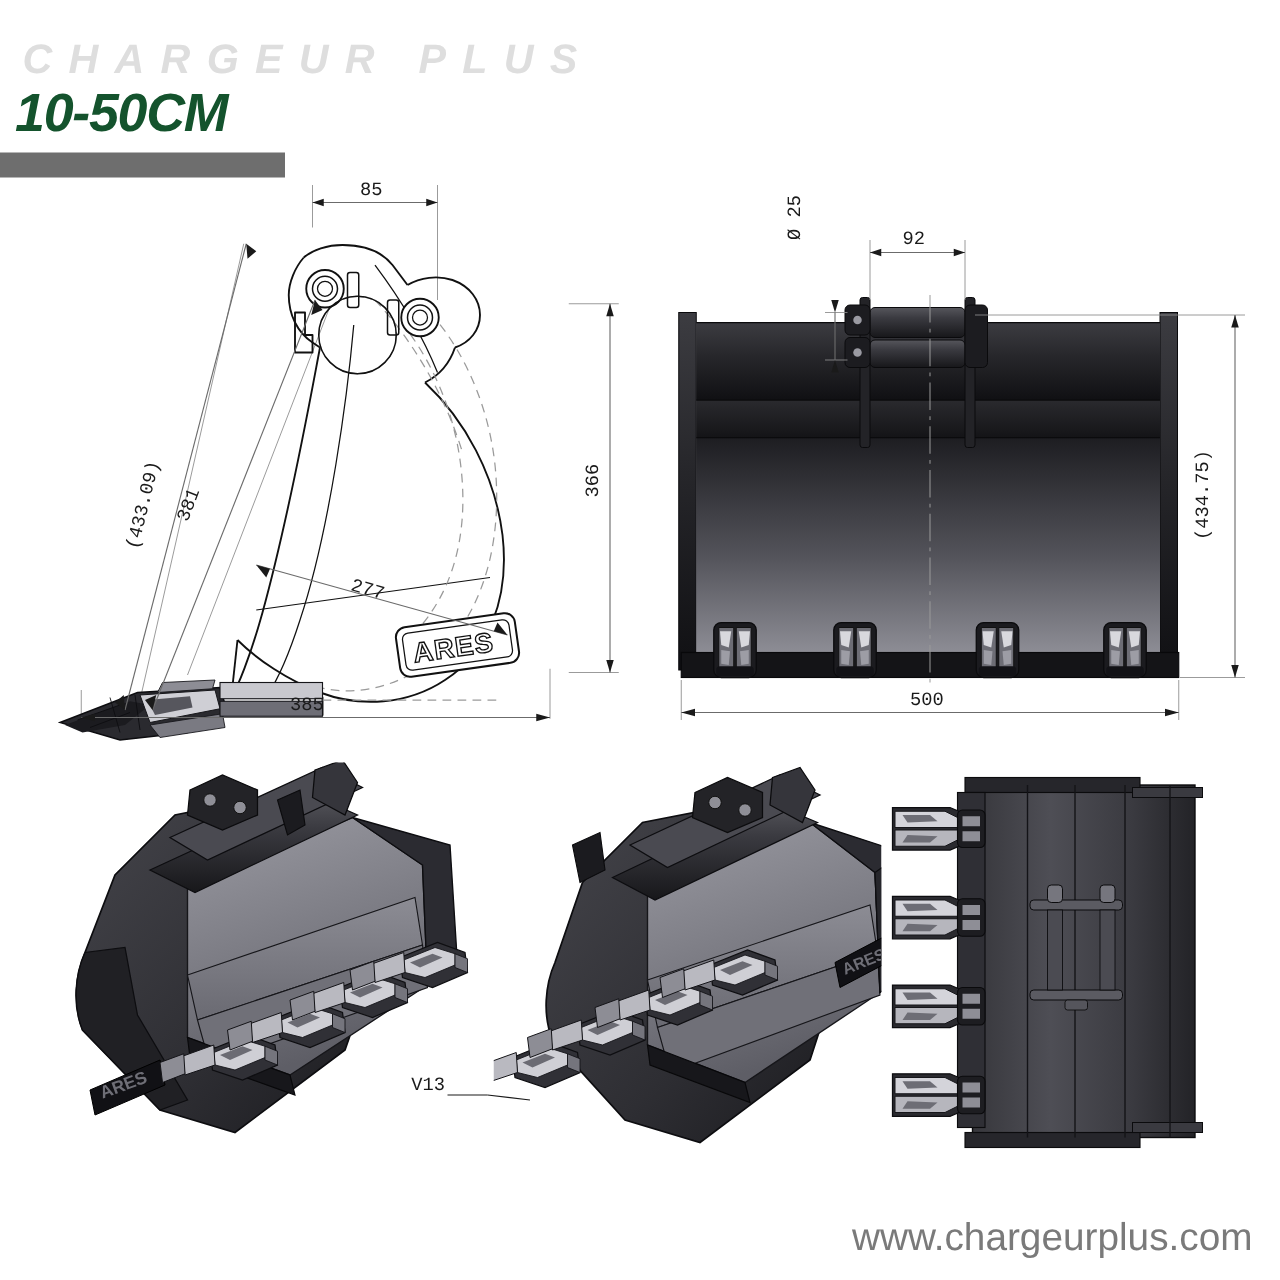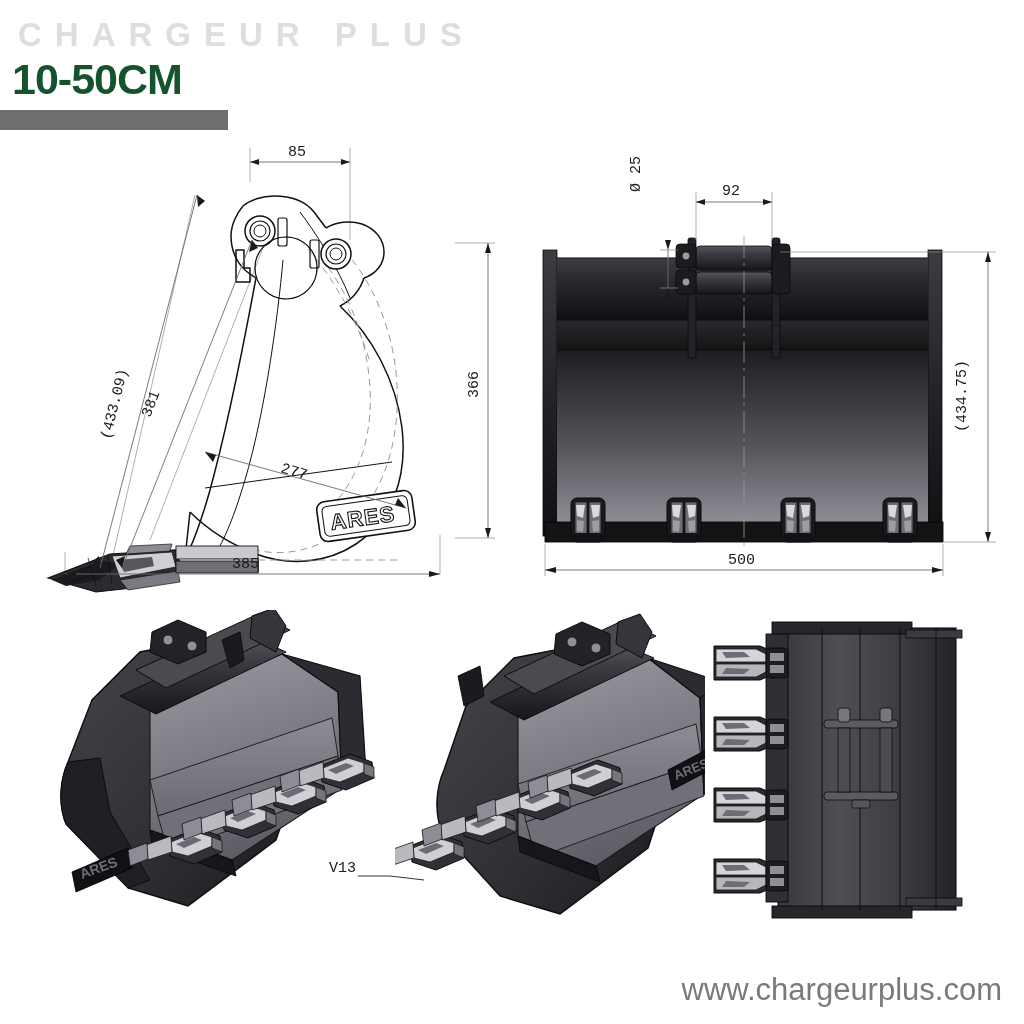--- a/index.html
+++ b/index.html
@@ -9,22 +9,22 @@
   }
   body {
     width: 1024px; height: 1024px;
     position: relative;
     font-family: "Liberation Sans", sans-serif;
     overflow: hidden;
   }
 
   
   #header {
-    position: absolute; left: 0; top: 0;
-    width: 964px; height: 140px;
+    position: absolute; left: 0; top: 12px;
+    width: 964px; height: 140px; font-style: italic;
   }
   #brand-title {
     position: absolute;
     left: 18px; top: 16px;
     font-size: 33px;
     font-weight: bold;
     letter-spacing: 13px;
     color: #dedede;
     font-family: "Liberation Sans", sans-serif;
     white-space: nowrap;

